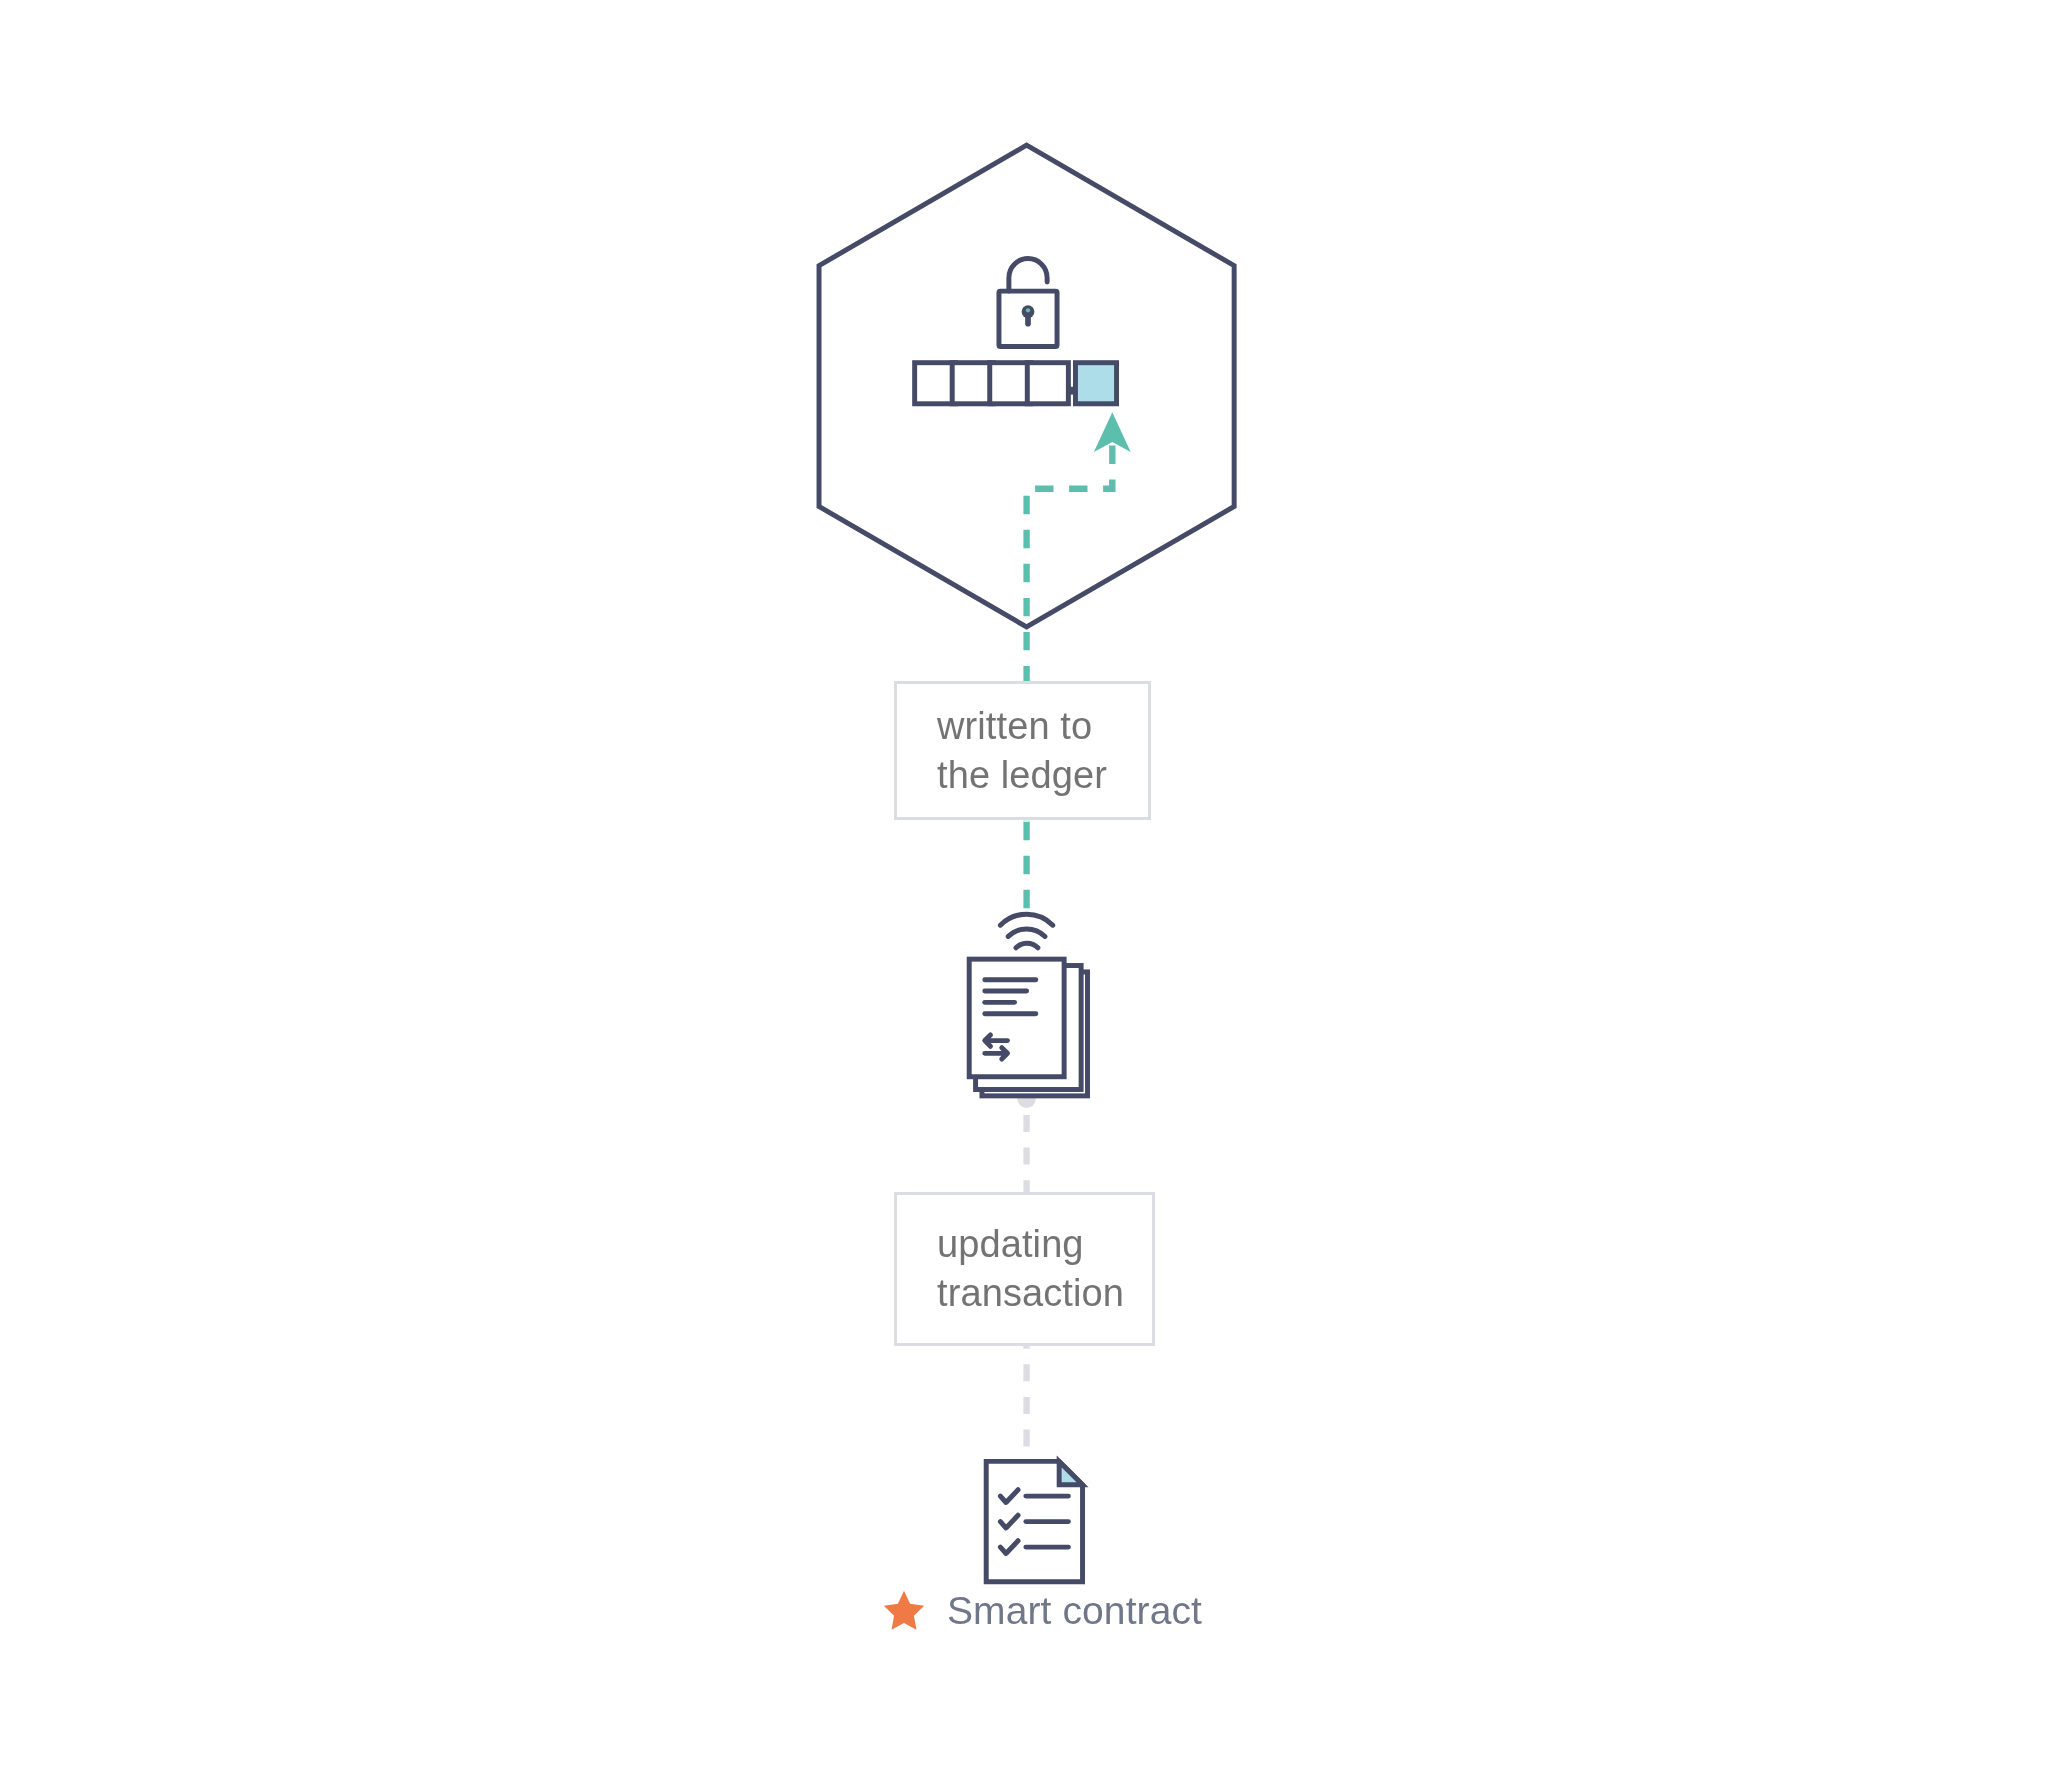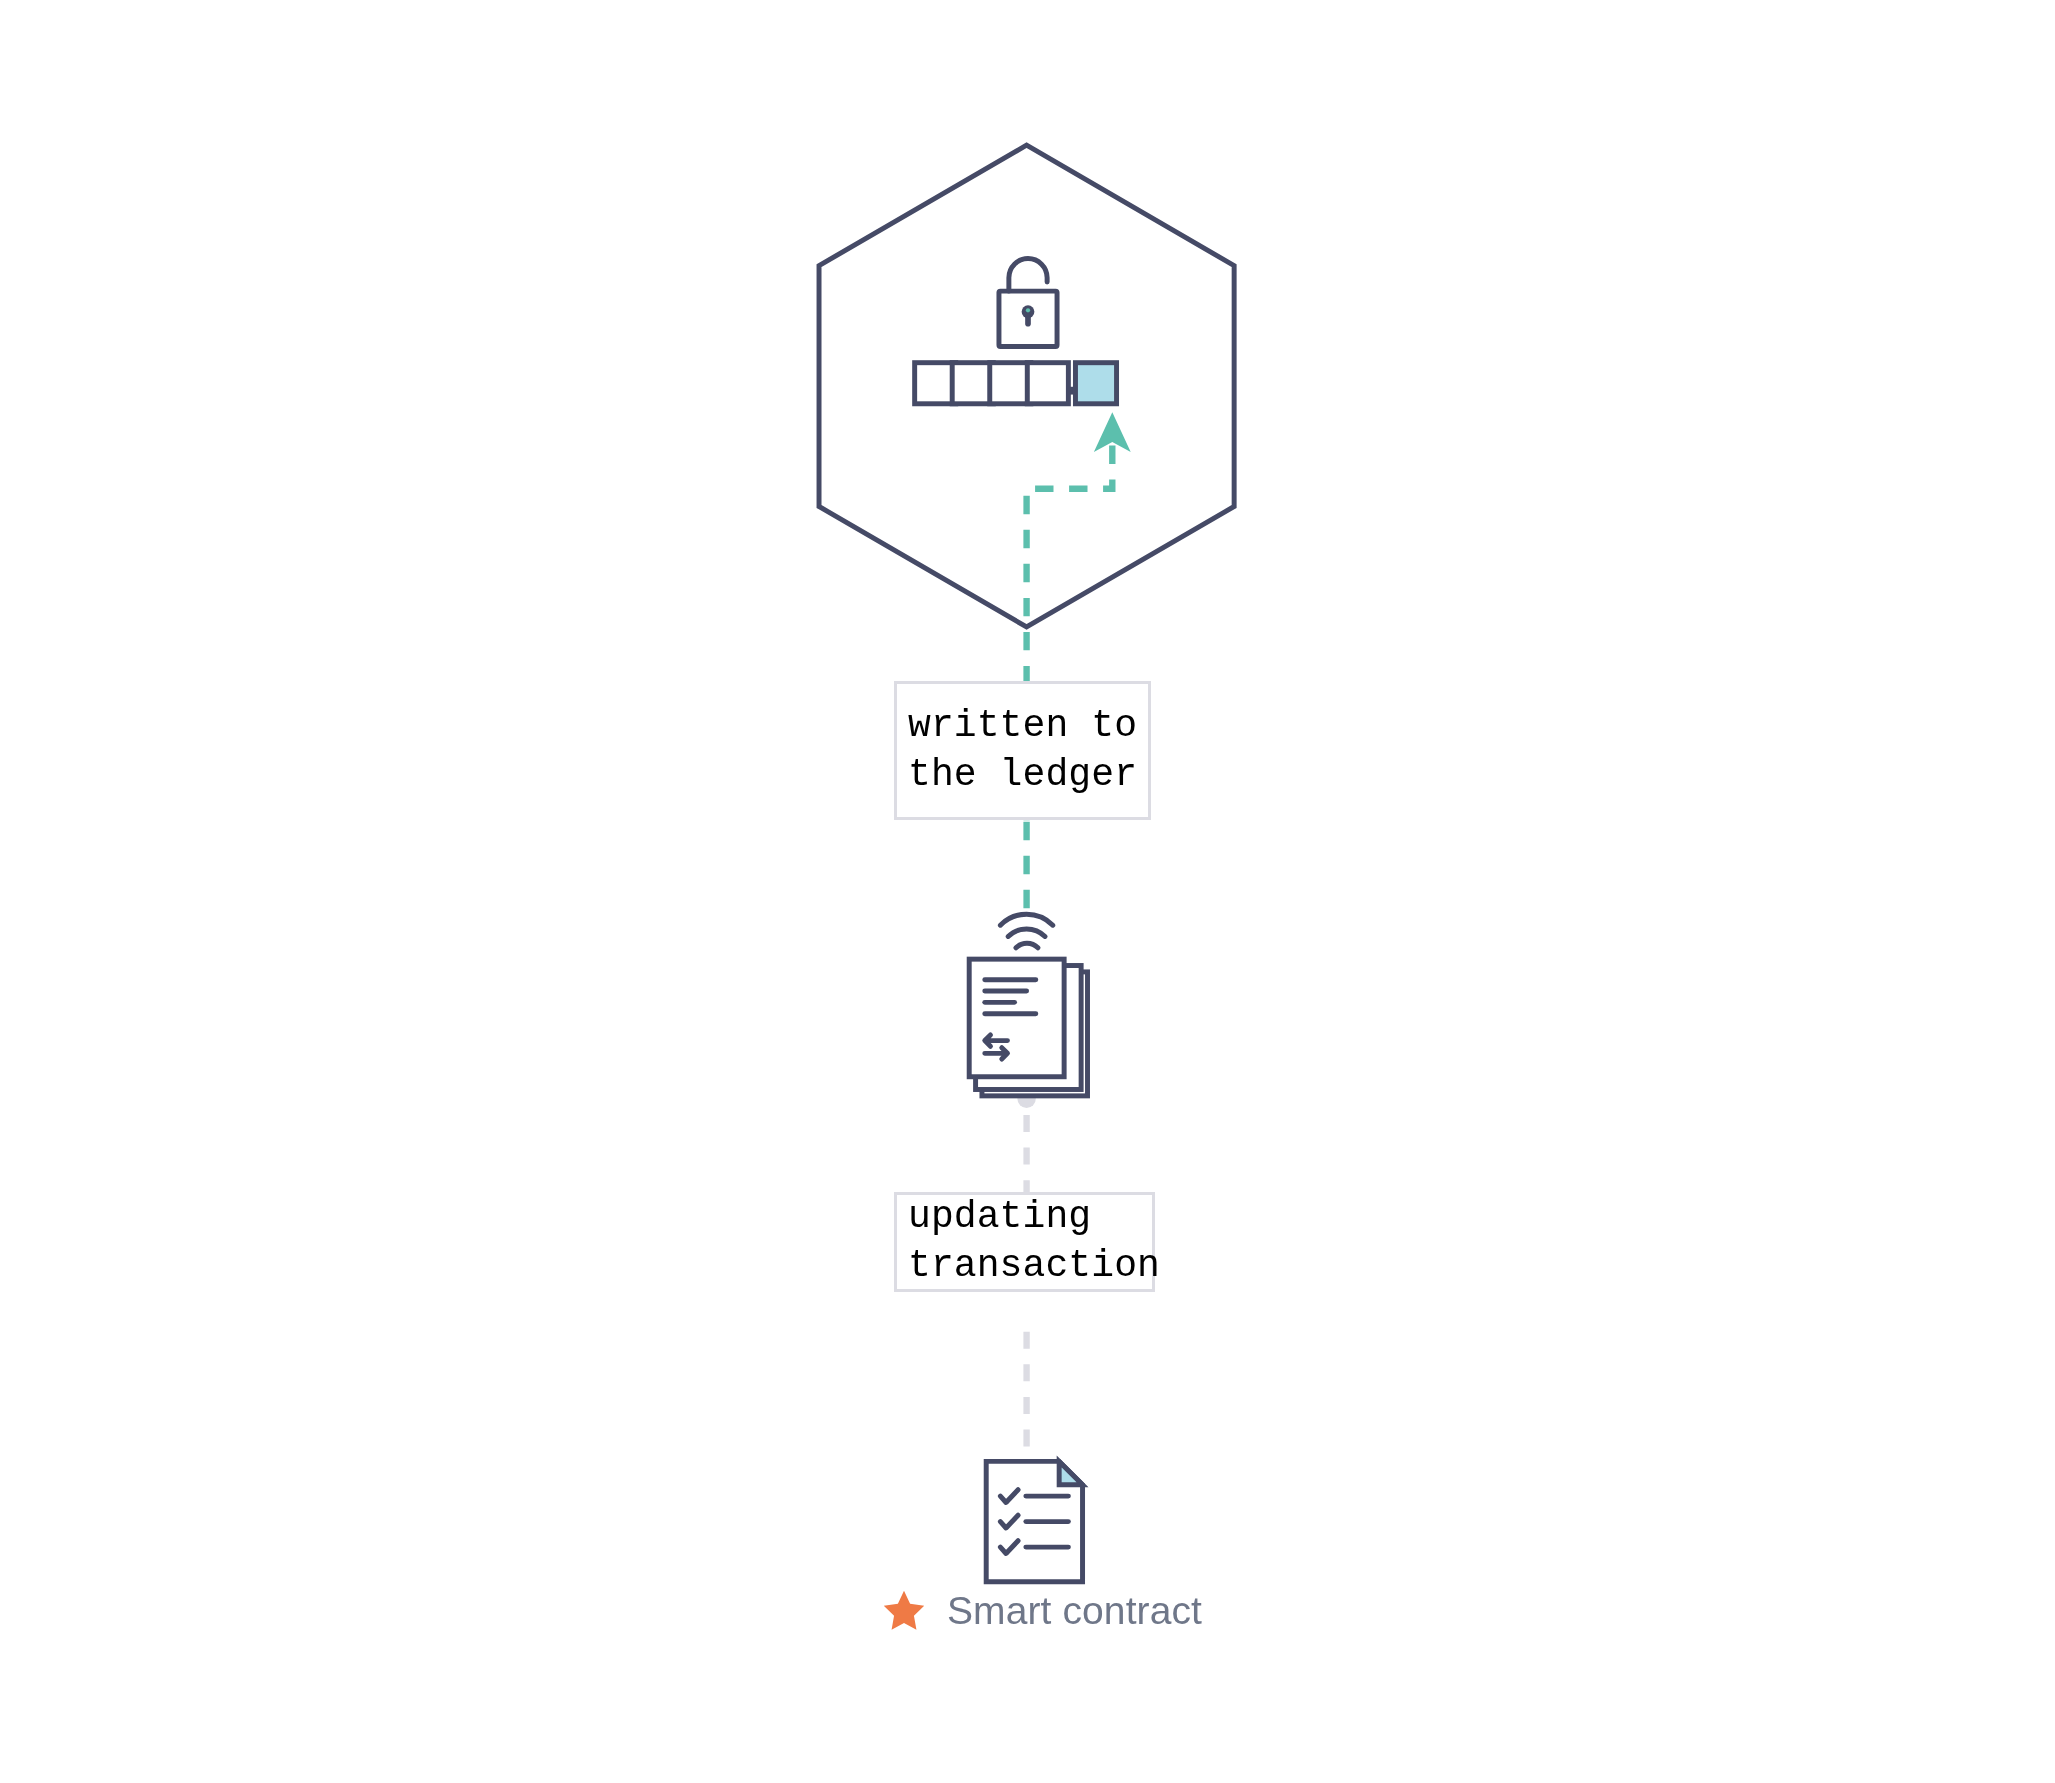--- a/index.html
+++ b/index.html
@@ -28,40 +28,40 @@
   .label-box {
     position: absolute;
     box-sizing: border-box;
     background: #ffffff;
     border: 3.5px solid #dcdce3;
     display: flex;
     align-items: center;
     justify-content: flex-start;
   }
   .label-text {
-    color: #000000;
-    font-family: Liberation Mono, monospace;
+    color: #737373;
+    font-family: Liberation Sans, sans-serif;
     font-size: 38px;
     line-height: 1.28;
     font-weight: 400;
     white-space: pre-line;
-    padding-left: 11px;
+    padding-left: 40px;
     letter-spacing: 0.1px;
   }
   #ledger-box {
     left: 894px;
     top: 681px;
     width: 257px;
     height: 139px;
   }
   #updating-box {
     left: 894px;
     top: 1192px;
     width: 261px;
-    height: 100px;
+    height: 154px;
   }
   #smart-contract-caption {
     position: absolute;
     left: 882px;
     top: 1588px;
     display: flex;
     align-items: center;
     gap: 21px;
   }
   #smart-contract-caption .caption-text {

